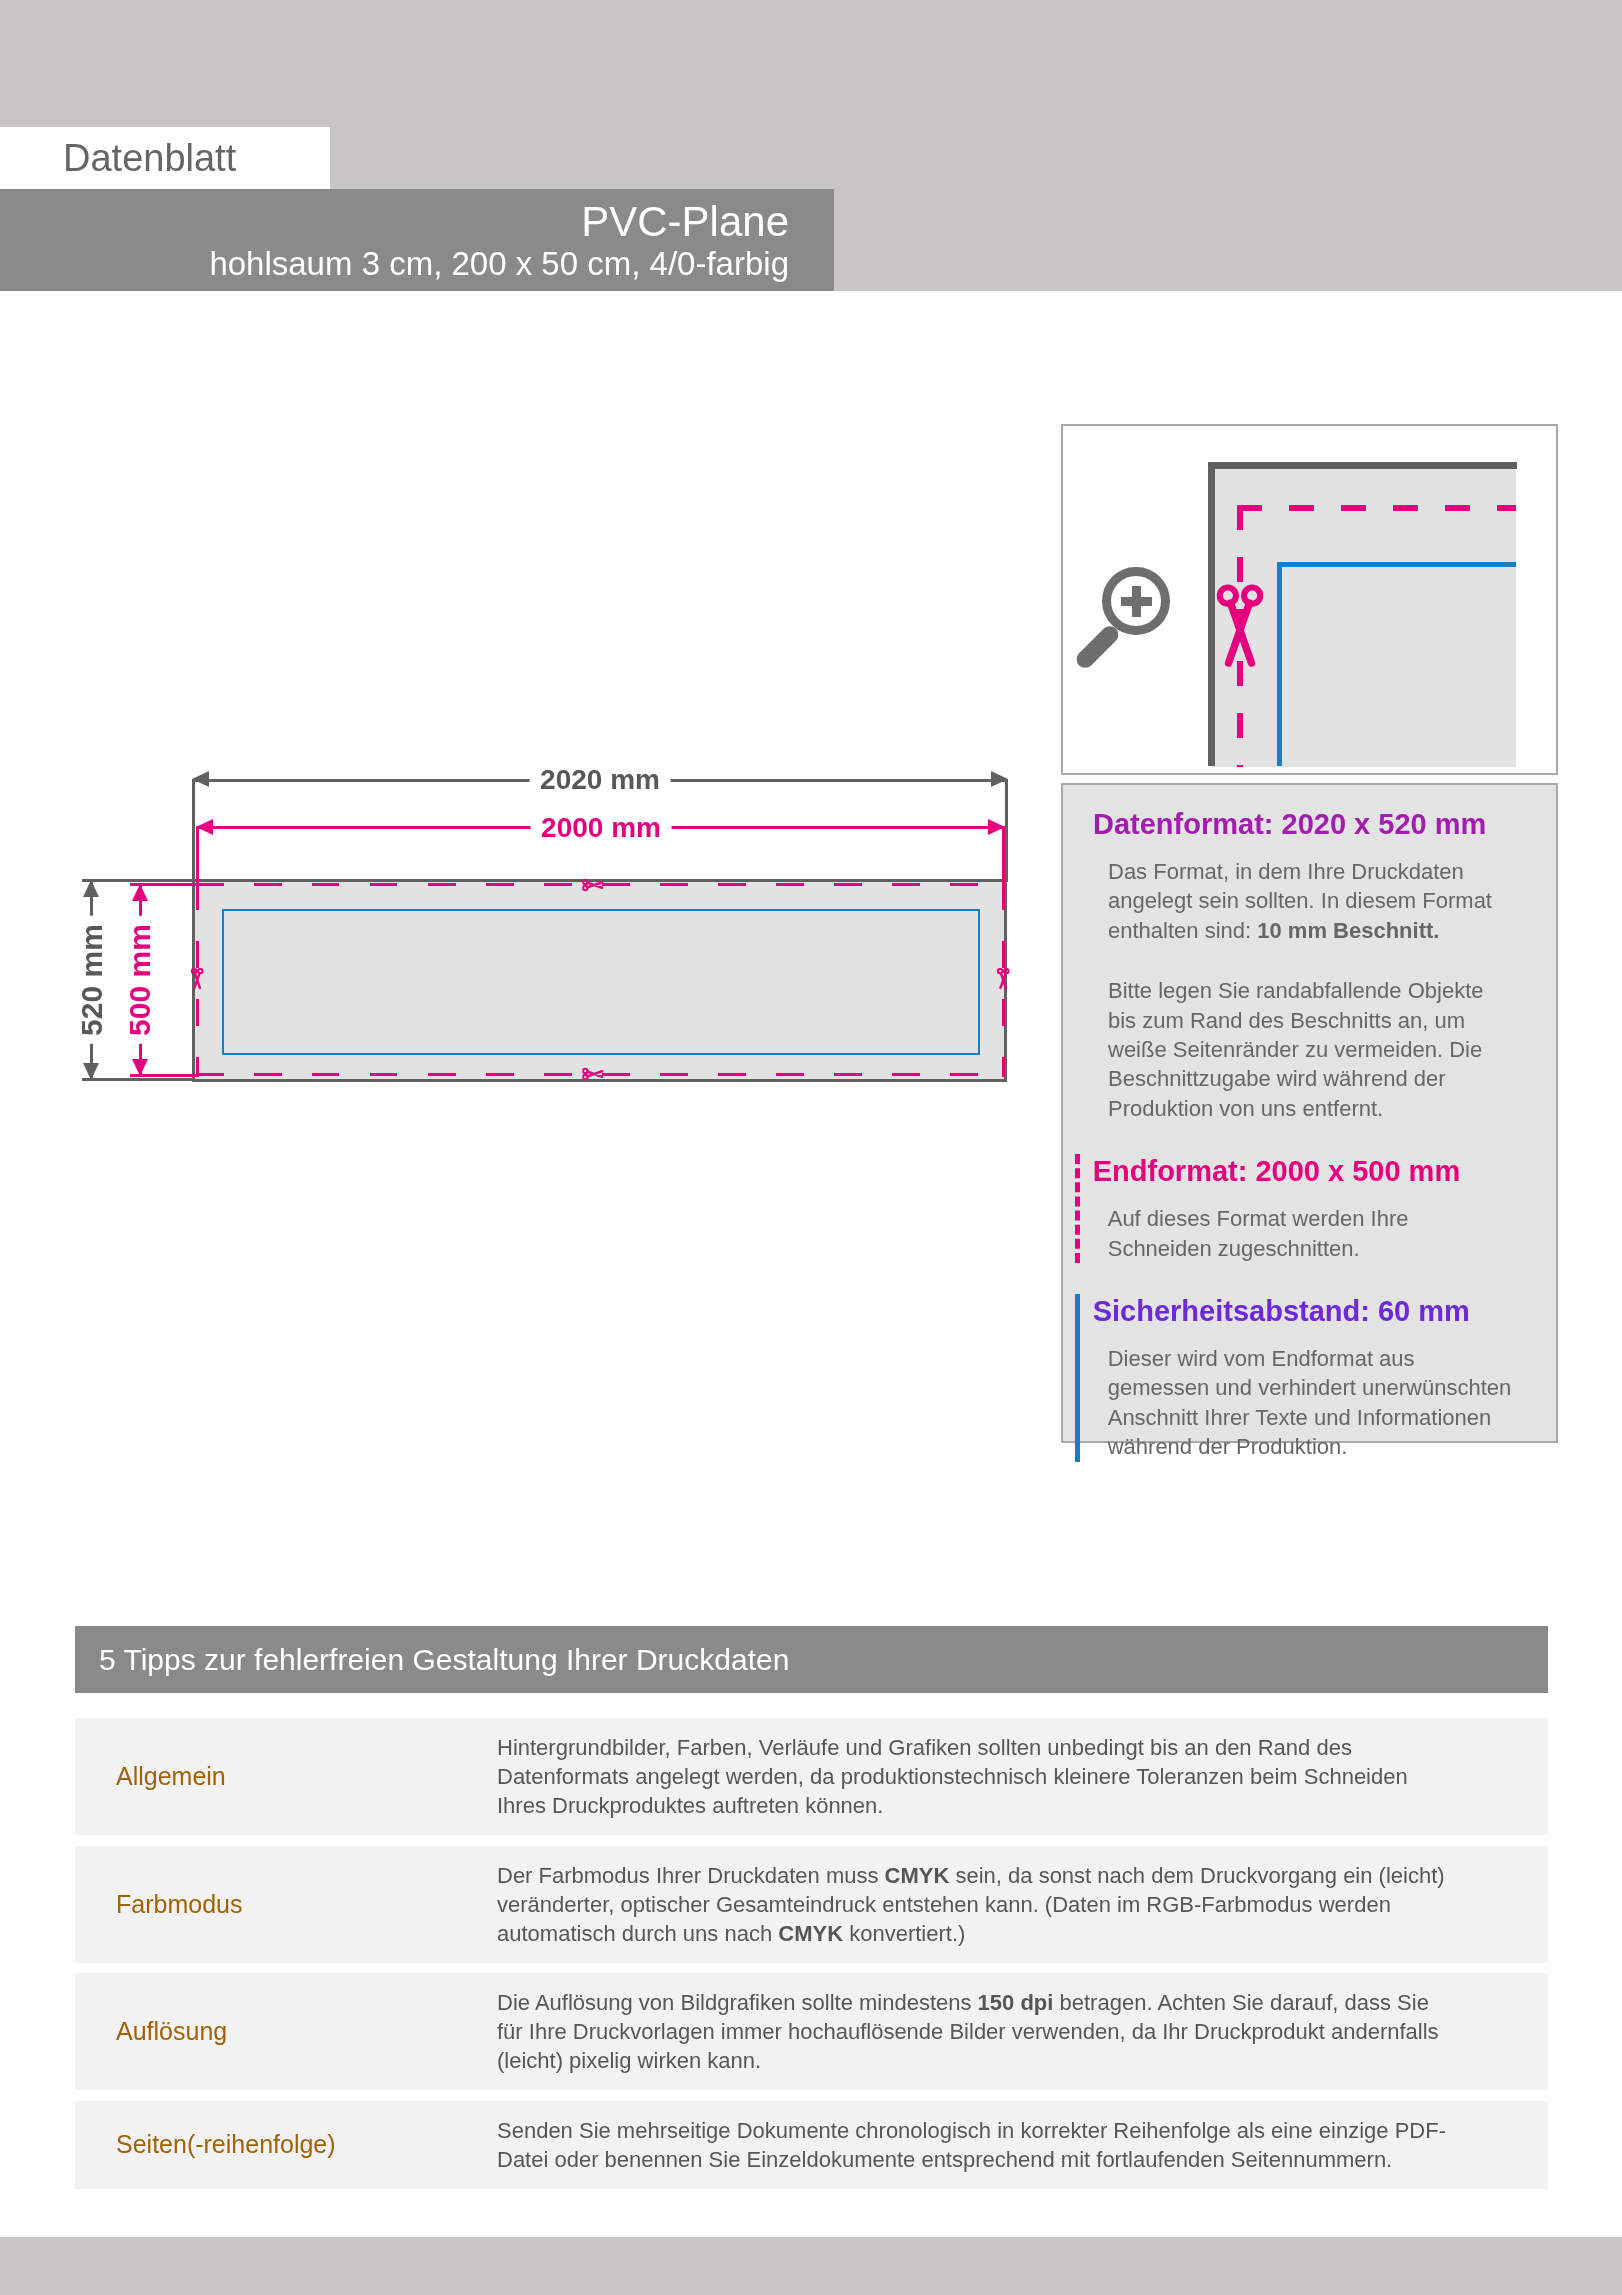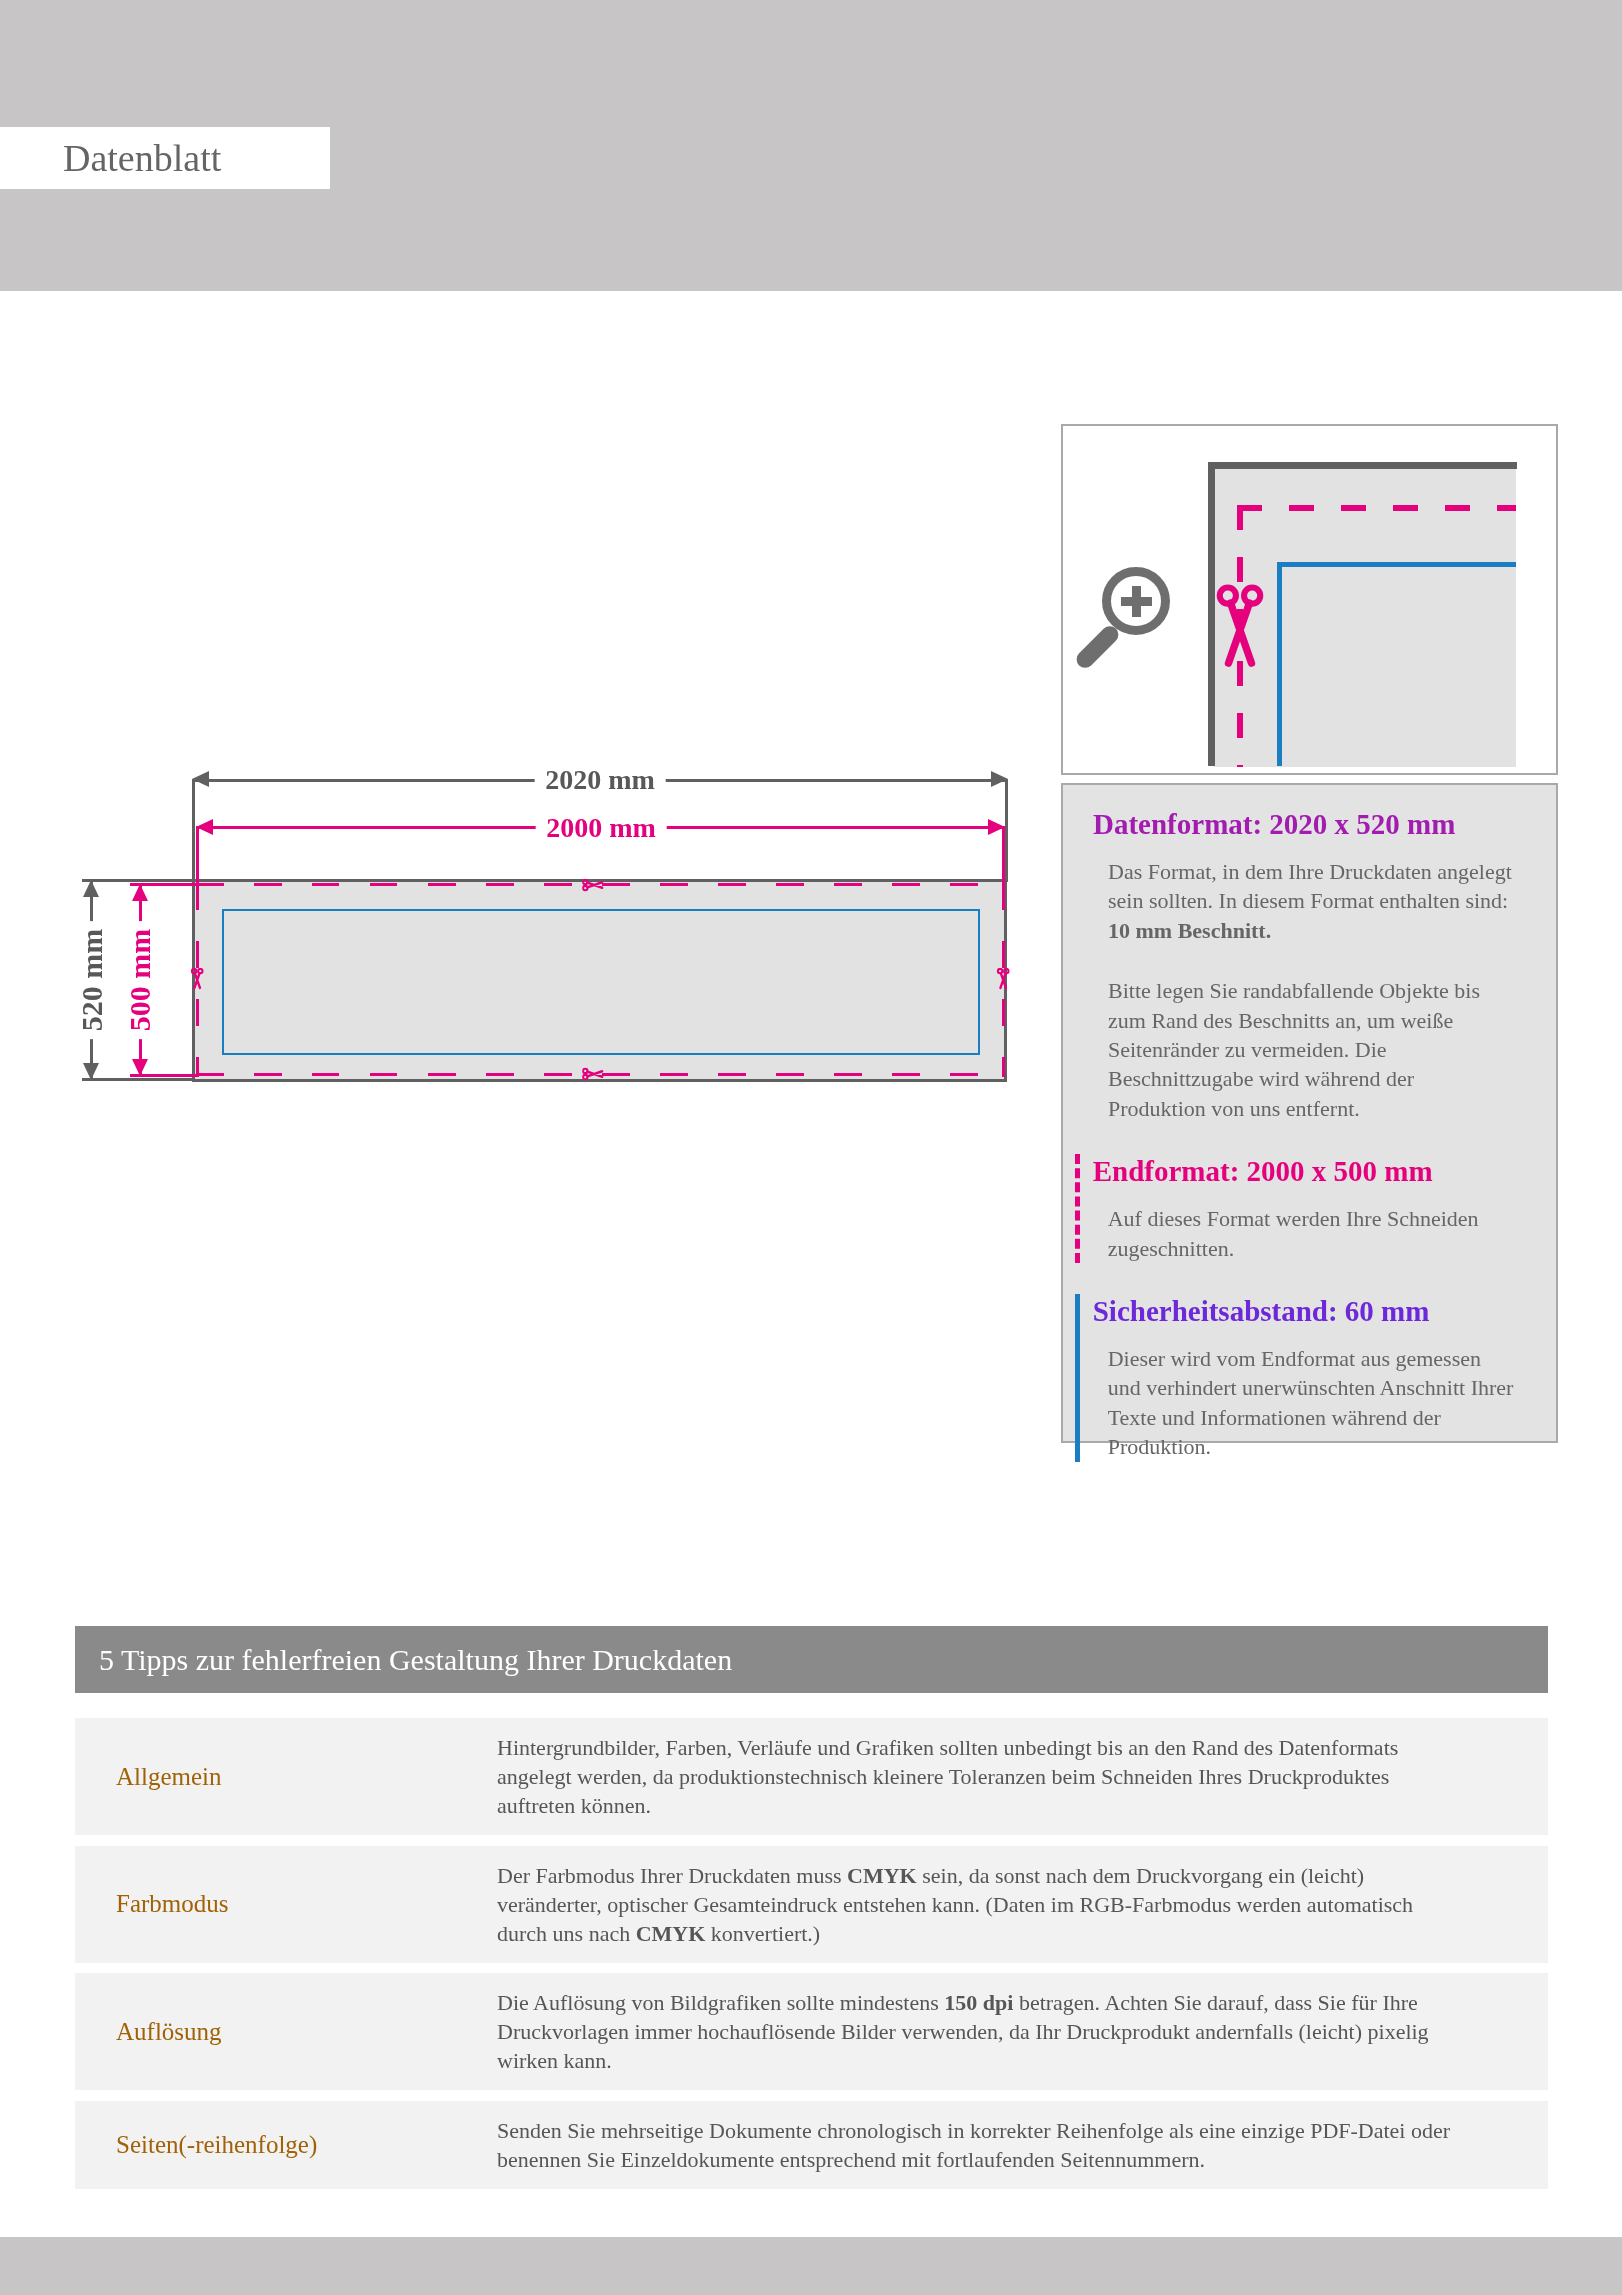--- a/index.html
+++ b/index.html
@@ -1,17 +1,17 @@
 <!DOCTYPE html>
 <html style="font-size:10.5px"><head>
 <meta charset="utf-8">
 <style>
   html,body{margin:0;padding:0;background:#fff;}
   #page{position:relative;width:1623px;height:2295px;background:#ffffff;overflow:hidden;
-        font-family:Liberation Serif, serif;}
+        font-family:Liberation Sans, sans-serif;}
   
   .band-top{position:absolute;left:0;top:0;width:1623px;height:291px;background:#c7c5c6;}
   .doc-label-box{position:absolute;left:0;top:127px;width:330px;height:62px;background:#ffffff;}
   .doc-label-box span{display:block;padding-left:63px;line-height:62px;font-size:38px;color:#666565;}
   .product-bar{position:absolute;left:0;top:189px;width:834px;height:102px;background:#8b8a8a;
                display:flex;flex-direction:column;justify-content:center;align-items:flex-end;
                padding-right:45px;box-sizing:border-box;color:#fff;}
   .product-title{font-size:42px;line-height:47px;}
   .product-subtitle{font-size:33px;line-height:38px;}
   
@@ -82,20 +82,24 @@
 </style>
 </head>
 <body>
 
 <div id="page">
 
   <div class="band-top"></div>
   <div class="doc-label-box">
     <span>Datenblatt</span>
   </div>
+  <div class="product-bar">
+    <div class="product-title">PVC-Plane</div>
+    <div class="product-subtitle">hohlsaum 3 cm, 200 x 50 cm, 4/0-farbig</div>
+  </div>
 
   <div class="fmt-outer"></div>
   <div class="dash dash-h" style="left:196px;top:883px;width:809px;"></div>
   <div class="dash dash-h" style="left:196px;top:1073px;width:809px;"></div>
   <div class="dash dash-v" style="left:196px;top:883px;height:194px;"></div>
   <div class="dash dash-v" style="left:1002px;top:883px;height:194px;"></div>
   <div class="safe-rect"></div>
 
   <svg class="cutmark" style="left:586px;top:874px;transform:rotate(-90deg);" width="14.4" height="22" viewBox="0 0 40 64">
     <circle cx="11" cy="9" r="6.5" fill="none" stroke="#e5007d" stroke-width="6"></circle>

